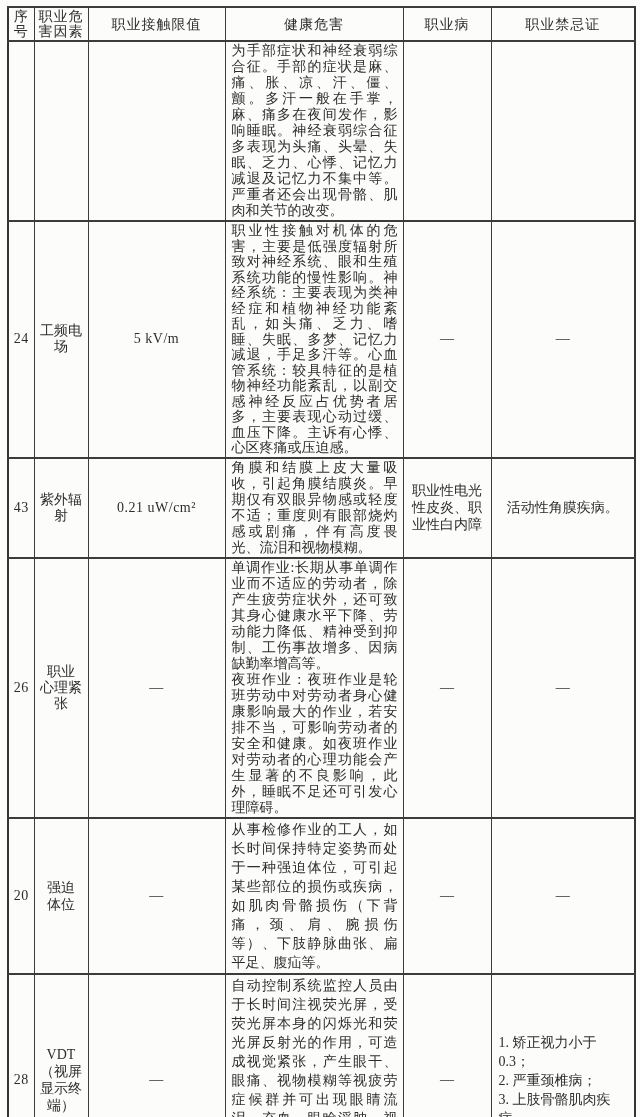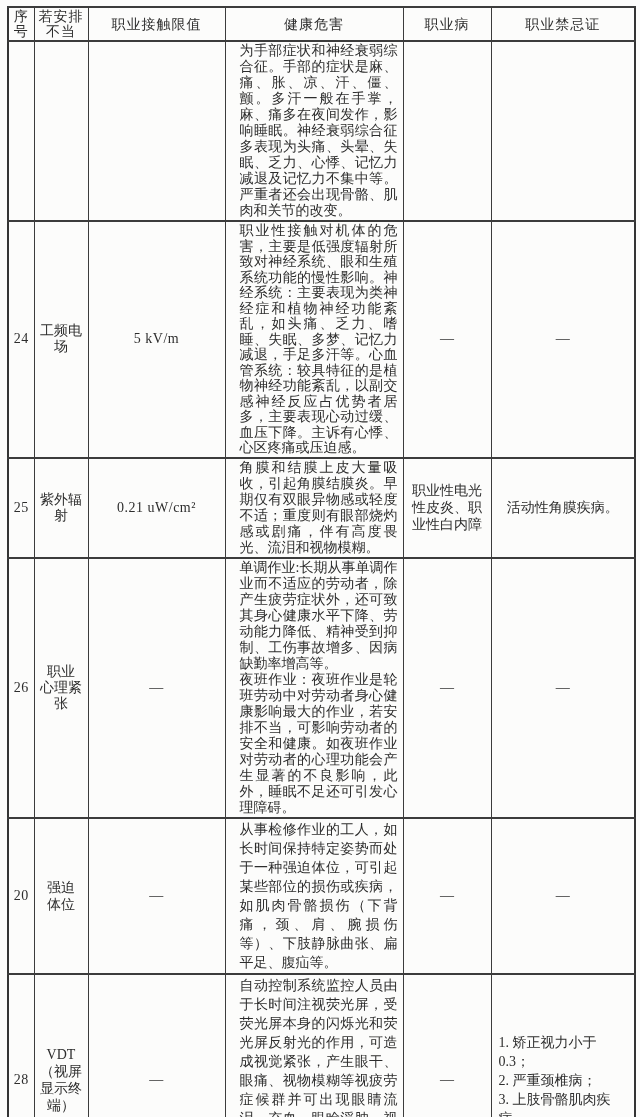--- a/index.html
+++ b/index.html
@@ -24,21 +24,21 @@
     font-size: 14px;
     font-weight: normal;
     vertical-align: middle;
     text-align: center;
     padding: 1px 3px;
     overflow: hidden;
   }
   th { line-height: 15px; letter-spacing: 1px; margin-left: 23px; }
   td.hazard {
     text-align: justify;
-    padding: 1px 5px 1px 14px;
+    padding: 1px 5px 1px 6px;
     white-space: pre-line;
   }
   td.factor, td.contra { white-space: pre-line; }
   td.contra.left { text-align: left; padding-left: 7px; }
   .lh16  { line-height: 16px; }
   .lh155 { line-height: 15.5px; }
   .lh17  { line-height: 17px; }
   .lh19  { line-height: 19px; }
   td.num, td.limit { letter-spacing: 0.5px; }
 </style>
@@ -51,21 +51,21 @@
       <col style="width:26px">
       <col style="width:54px">
       <col style="width:137px">
       <col style="width:178px">
       <col style="width:88px">
       <col style="width:144px">
     </colgroup>
     <tbody>
         <tr style="height:33px">
       <th>序号</th>
-      <th>若安排不当</th>
+      <th>职业危害因素</th>
       <th>职业接触限值</th>
       <th>健康危害</th>
       <th>职业病</th>
       <th>职业禁忌证</th>
     </tr>
 
     <tr style="height:144px">
       <td class="num"></td>
       <td class="factor"></td>
       <td class="limit"></td>
@@ -78,21 +78,21 @@
       <td class="num">24</td>
       <td class="factor lh16">工频电
 场</td>
       <td class="limit">5 kV/m</td>
       <td class="hazard lh155">职业性接触对机体的危害，主要是低强度辐射所致对神经系统、眼和生殖系统功能的慢性影响。神经系统：主要表现为类神经症和植物神经功能紊乱，如头痛、乏力、嗜睡、失眠、多梦、记忆力减退，手足多汗等。心血管系统：较具特征的是植物神经功能紊乱，以副交感神经反应占优势者居多，主要表现心动过缓、血压下降。主诉有心悸、心区疼痛或压迫感。</td>
       <td>—</td>
       <td class="contra">—</td>
     </tr>
 
     <tr style="height:80px">
-      <td class="num">25</td>
+      <td class="num">43</td>
       <td class="factor lh16">紫外辐
 射</td>
       <td class="limit">0.21 uW/cm²</td>
       <td class="hazard lh16">角膜和结膜上皮大量吸收，引起角膜结膜炎。早期仅有双眼异物感或轻度不适；重度则有眼部烧灼感或剧痛，伴有高度畏光、流泪和视物模糊。</td>
       <td class="lh17">职业性电光性皮炎、职业性白内障</td>
       <td class="contra">活动性角膜疾病。</td>
     </tr>
 
     <tr style="height:210px">
       <td class="num">26</td>

